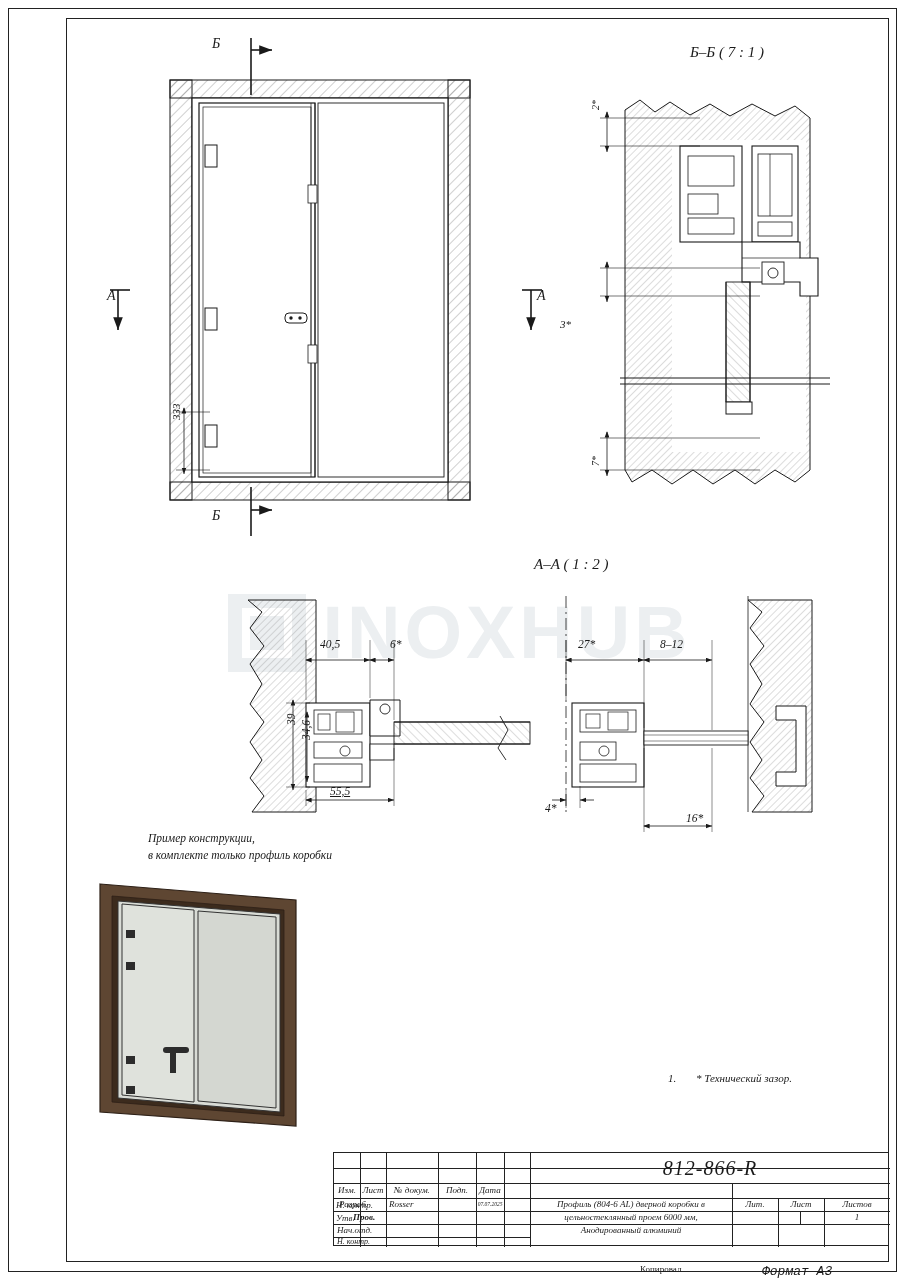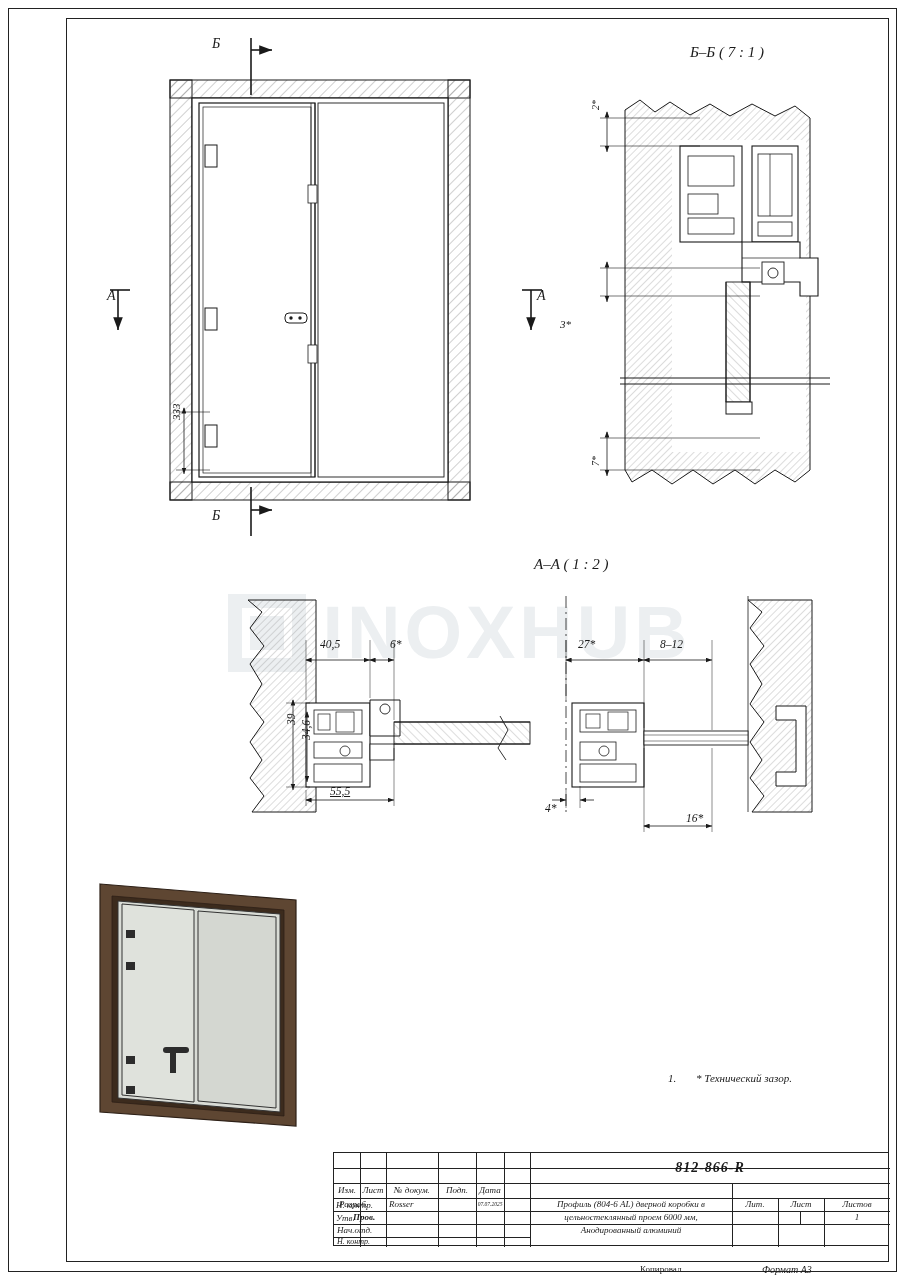--- a/index.html
+++ b/index.html
@@ -51,21 +51,21 @@
   }
   .tb div{position:absolute;box-sizing:border-box;}
   .vline{position:absolute;background:#222;width:1px;}
   .hline{position:absolute;background:#222;height:1px;}
   .cell{position:absolute;display:flex;align-items:center;justify-content:center;text-align:center;line-height:1.05;}
   .cellL{justify-content:flex-start;padding-left:3px;}
   .kopiroval{
     position:absolute;left:640px;top:1264px;font-size:9px;
   }
   .format{
-    position:absolute;left:762px;top:1264px;font-size:10px;font-style:italic;
+    position:absolute;left:762px;top:1264px;font-size:13px;font-style:italic;font-family:Liberation Mono, monospace;
   }
   .note{
     position:absolute;font-style:italic;font-size:11px;
   }
   .example-cap{
     position:absolute;left:148px;top:830px;font-style:italic;font-size:11.5px;line-height:1.5;
   }
 </style>
 </head>
 <body>
@@ -292,20 +292,24 @@
   <div class="lbl" style="left:390px;top:638px;font-size:11.5px;">6*</div>
   <div class="lbl" style="left:285px;top:725px;font-size:11.5px;transform:rotate(-90deg);transform-origin:left top;">39</div>
   <div class="lbl" style="left:300px;top:740px;font-size:11.5px;transform:rotate(-90deg);transform-origin:left top;">34,6</div>
   <div class="lbl" style="left:330px;top:785px;font-size:11.5px;text-decoration:underline;">55,5</div>
 
   <div class="lbl" style="left:578px;top:638px;font-size:11.5px;">27*</div>
   <div class="lbl" style="left:660px;top:638px;font-size:11.5px;">8–12</div>
   <div class="lbl" style="left:545px;top:802px;font-size:11.5px;">4*</div>
   <div class="lbl" style="left:686px;top:812px;font-size:11.5px;">16*</div>
 
+  <div class="example-cap">
+    <div>Пример конструкции,</div>
+    <div>в комплекте только профиль коробки</div>
+  </div>
 
   <div class="note" style="left:668px;top:1072px;">1.</div>
   <div class="note" style="left:696px;top:1072px;">* Технический зазор.</div>
 
   <div class="tb">
 
     <div class="hline" style="left:0;top:15px;width:556px;"></div>
     <div class="hline" style="left:0;top:30px;width:556px;"></div>
     <div class="hline" style="left:0;top:45px;width:556px;"></div>
     <div class="hline" style="left:0;top:58px;width:556px;"></div>
@@ -337,21 +341,21 @@
     <div class="cell cellL" style="left:0;top:71px;width:52px;height:13px;font-style:italic;">Нач.отд.</div>
     <div class="cell cellL" style="left:0;top:84px;width:52px;height:10px;font-size:8px;">Н. контр.</div>
 
     <div class="cell cellL" style="left:52px;top:45px;width:52px;height:13px;">Rosser</div>
     <div class="cell" style="left:142px;top:45px;width:28px;height:13px;font-size:5.5px;">07.07.2025</div>
 
     <div class="cell" style="left:196px;top:45px;width:202px;height:13px;font-size:9px;">Профиль (804-6 AL) дверной коробки в</div>
     <div class="cell" style="left:196px;top:58px;width:202px;height:13px;font-size:9px;">цельностеклянный проем 6000 мм,</div>
     <div class="cell" style="left:196px;top:71px;width:202px;height:13px;font-size:9px;">Анодированный алюминий</div>
 
-    <div class="cell" style="left:196px;top:0px;width:360px;height:30px;font-size:14px;letter-spacing:1px;font-weight:bold;">812-866-R</div>
+    <div class="cell" style="left:196px;top:0px;width:360px;height:30px;font-size:20px;letter-spacing:1px;">812-866-R</div>
 
     <div class="cell" style="left:398px;top:45px;width:46px;height:13px;">Лит.</div>
     <div class="cell" style="left:444px;top:45px;width:46px;height:13px;">Лист</div>
     <div class="cell" style="left:490px;top:45px;width:66px;height:13px;">Листов</div>
     <div class="cell" style="left:490px;top:58px;width:66px;height:13px;">1</div>
   </div>
 
   <div class="lbl" style="left:336px;top:1213px;font-size:9px;">Утв.</div>
   <div class="lbl" style="left:336px;top:1200px;font-size:9px;">Н. контр.</div>
 

